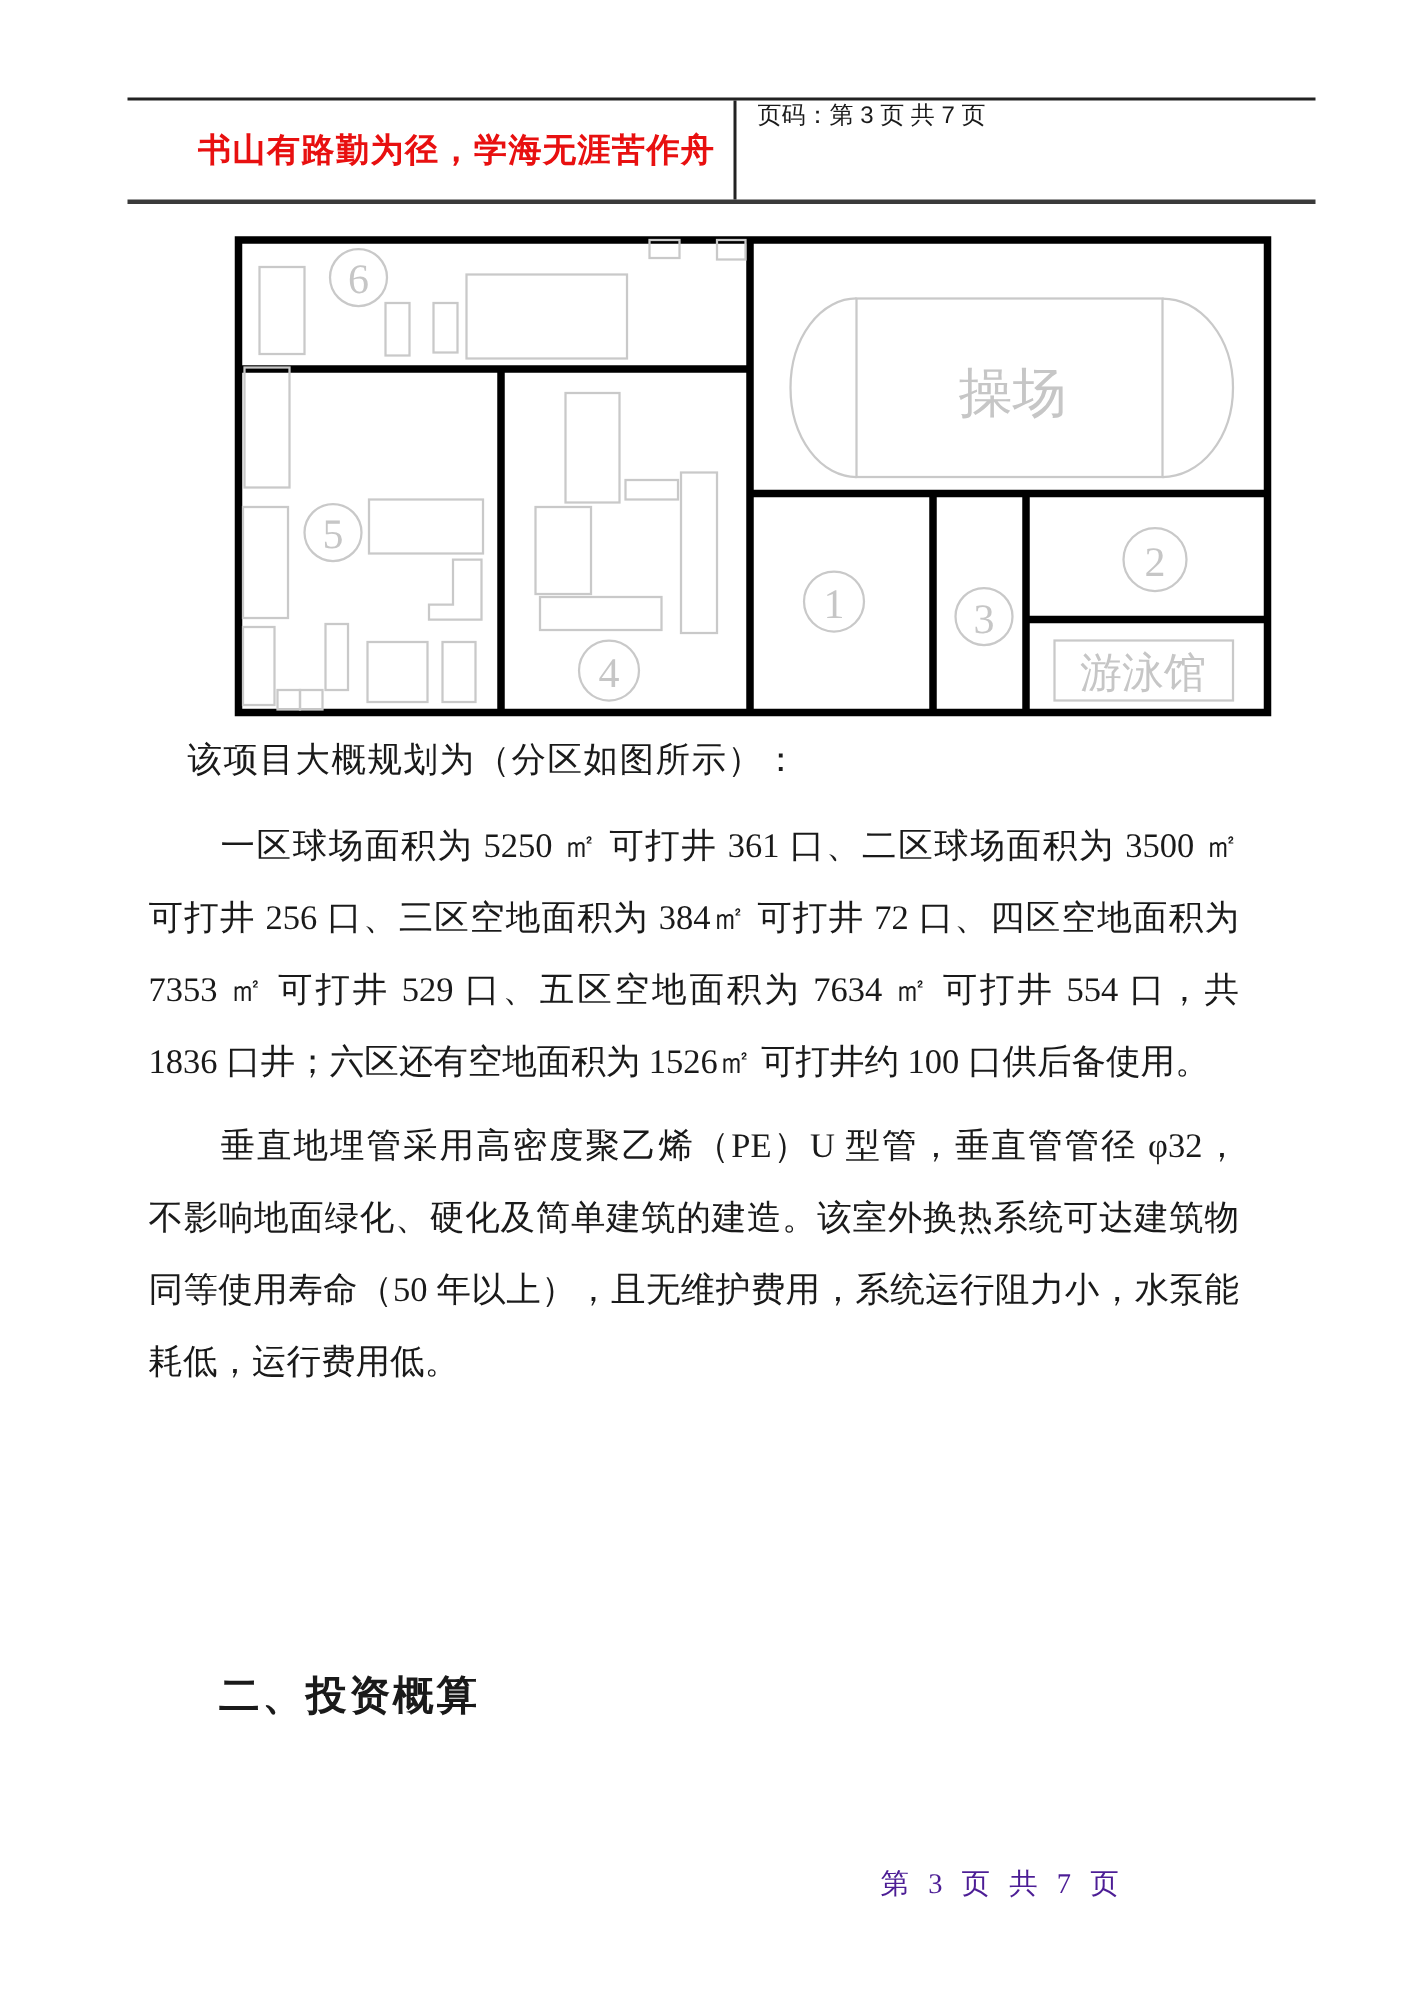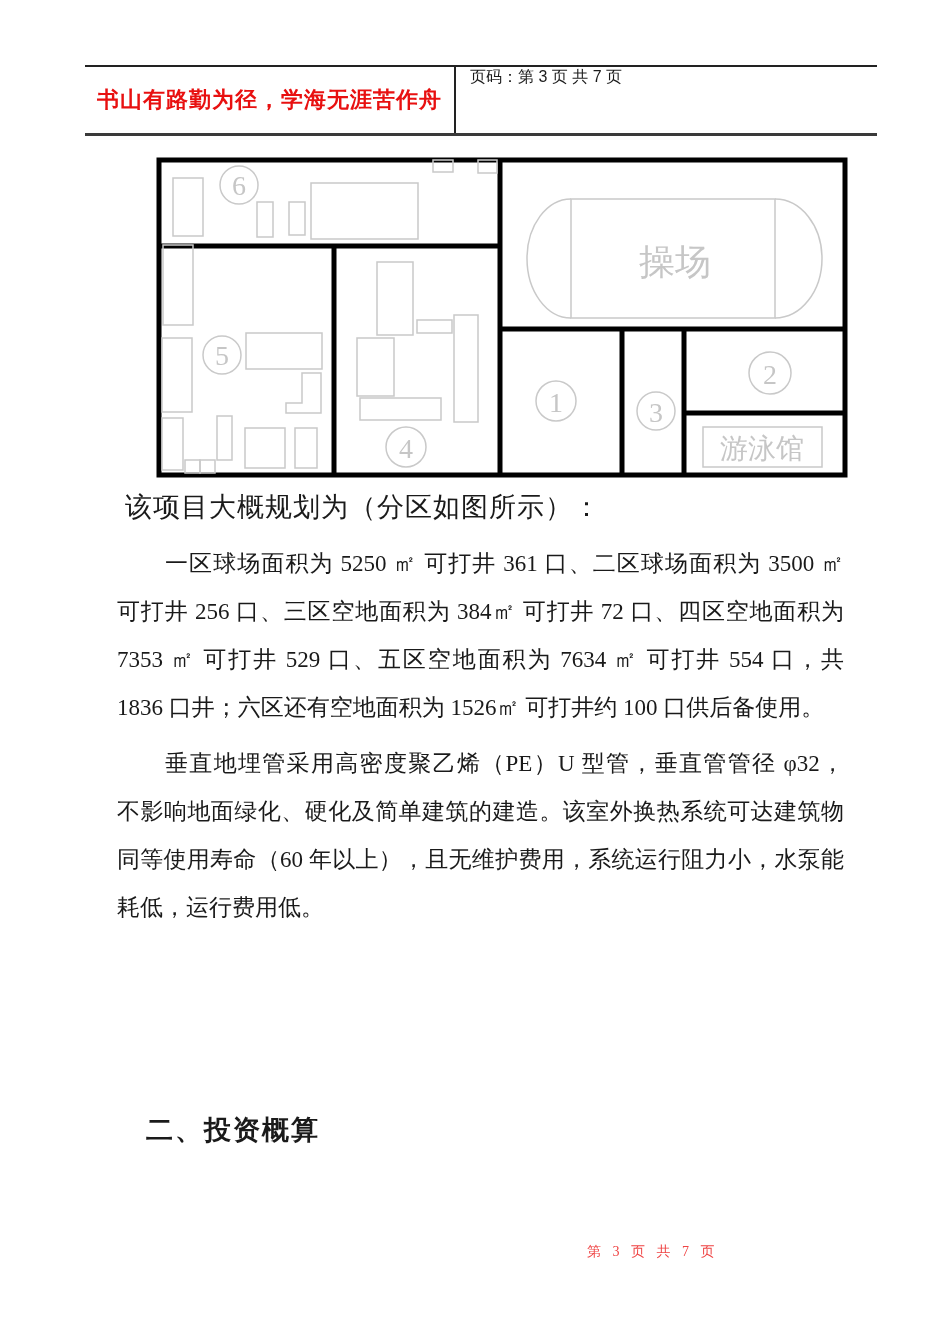--- a/index.html
+++ b/index.html
@@ -12,57 +12,57 @@
     border-top: 2px solid #222; border-bottom: 3px solid #3a3a3a;
     display: flex; font-family: "Liberation Sans", "DejaVu Sans", sans-serif;
   }
   .hdr-cell { height: 100%; }
   .hdr-cell-left {
     width: 201px; padding: 5px 0 0 12px; font-size: 17px; line-height: 23px;
     border-right: 2px solid #222;
   }
   .hdr-cell-mid {
     width: 371px; border-right: 2px solid #222;
-    display: flex; align-items: center; justify-content: center;
+    display: flex; align-items: center; justify-content: center; margin-left: 35px;
   }
   .hdr-motto {
     color: #e81010; font-weight: bold; font-size: 22px; letter-spacing: 1px;
     font-family: "Liberation Serif", "DejaVu Serif", serif;
   }
   .hdr-cell-right {
     flex: 1; display: flex; align-items: flex-start; padding-left: 14px; font-size: 16px;
   }
 
   
   .diagram-wrap { position: absolute; left: 155px; top: 150px; width: 695px; height: 335px; }
   .diagram-wrap svg { display: block; }
   .cad { stroke: #c9c9c9; fill: none; stroke-width: 1.5; }
   .wall { stroke: #000000; stroke-width: 5; fill: none; }
   .cad-text { fill: #c6c6c6; stroke: none; font-family: "Liberation Serif", "DejaVu Serif", serif; }
 
   
   .intro-line {
     position: absolute; left: 125px; top: 492px; width: 730px;
-    font-size: 27px; line-height: 30px; letter-spacing: 1px;
+    font-size: 23px; line-height: 30px; letter-spacing: 1px;
   }
-  .para { position: absolute; left: 117px; width: 727px; font-size: 23px; }
+  .para { position: absolute; left: 99px; width: 727px; font-size: 23px; }
   .para-1 { top: 540px; }
   .para-2 { top: 740px; }
   .tline { height: 48px; line-height: 48px; white-space: nowrap; }
   .tline.just { text-align: justify; text-align-last: justify; white-space: normal; }
   .tline.indent { padding-left: 48px; }
 
   .heading-2 {
     position: absolute; left: 130px; top: 1112px;
     font-size: 27px; font-weight: bold; letter-spacing: 2px; margin-left: 16px;
   }
 
   .page-footer {
     position: absolute; left: 587px; top: 1243px;
-    font-size: 14px; letter-spacing: 4px; color: #ef4444;
+    font-size: 19px; letter-spacing: 4px; color: #4c1d95;
   }
 </style>
 </head>
 <body>
 
 <div class="hdr-table">
   <div class="hdr-cell hdr-cell-mid">
     <span class="hdr-motto">书山有路勤为径，学海无涯苦作舟</span>
   </div>
   <div class="hdr-cell hdr-cell-right">
@@ -148,19 +148,19 @@
 <div class="para para-1">
   <div class="tline just indent">一区球场面积为 5250 ㎡ 可打井 361 口、二区球场面积为 3500 ㎡</div>
   <div class="tline just">可打井 256 口、三区空地面积为 384㎡ 可打井 72 口、四区空地面积为</div>
   <div class="tline just">7353 ㎡ 可打井 529 口、五区空地面积为 7634 ㎡ 可打井 554 口，共</div>
   <div class="tline">1836 口井；六区还有空地面积为 1526㎡ 可打井约 100 口供后备使用。</div>
 </div>
 
 <div class="para para-2">
   <div class="tline just indent">垂直地埋管采用高密度聚乙烯（PE）U 型管，垂直管管径 φ32，</div>
   <div class="tline just">不影响地面绿化、硬化及简单建筑的建造。该室外换热系统可达建筑物</div>
-  <div class="tline just">同等使用寿命（60 年以上），且无维护费用，系统运行阻力小，水泵能</div>
+  <div class="tline just">同等使用寿命（50 年以上），且无维护费用，系统运行阻力小，水泵能</div>
   <div class="tline">耗低，运行费用低。</div>
 </div>
 
 <div class="heading-2">二、投资概算</div>
 
 <div class="page-footer">第 3 页 共 7 页</div>
 
 </body></html>

